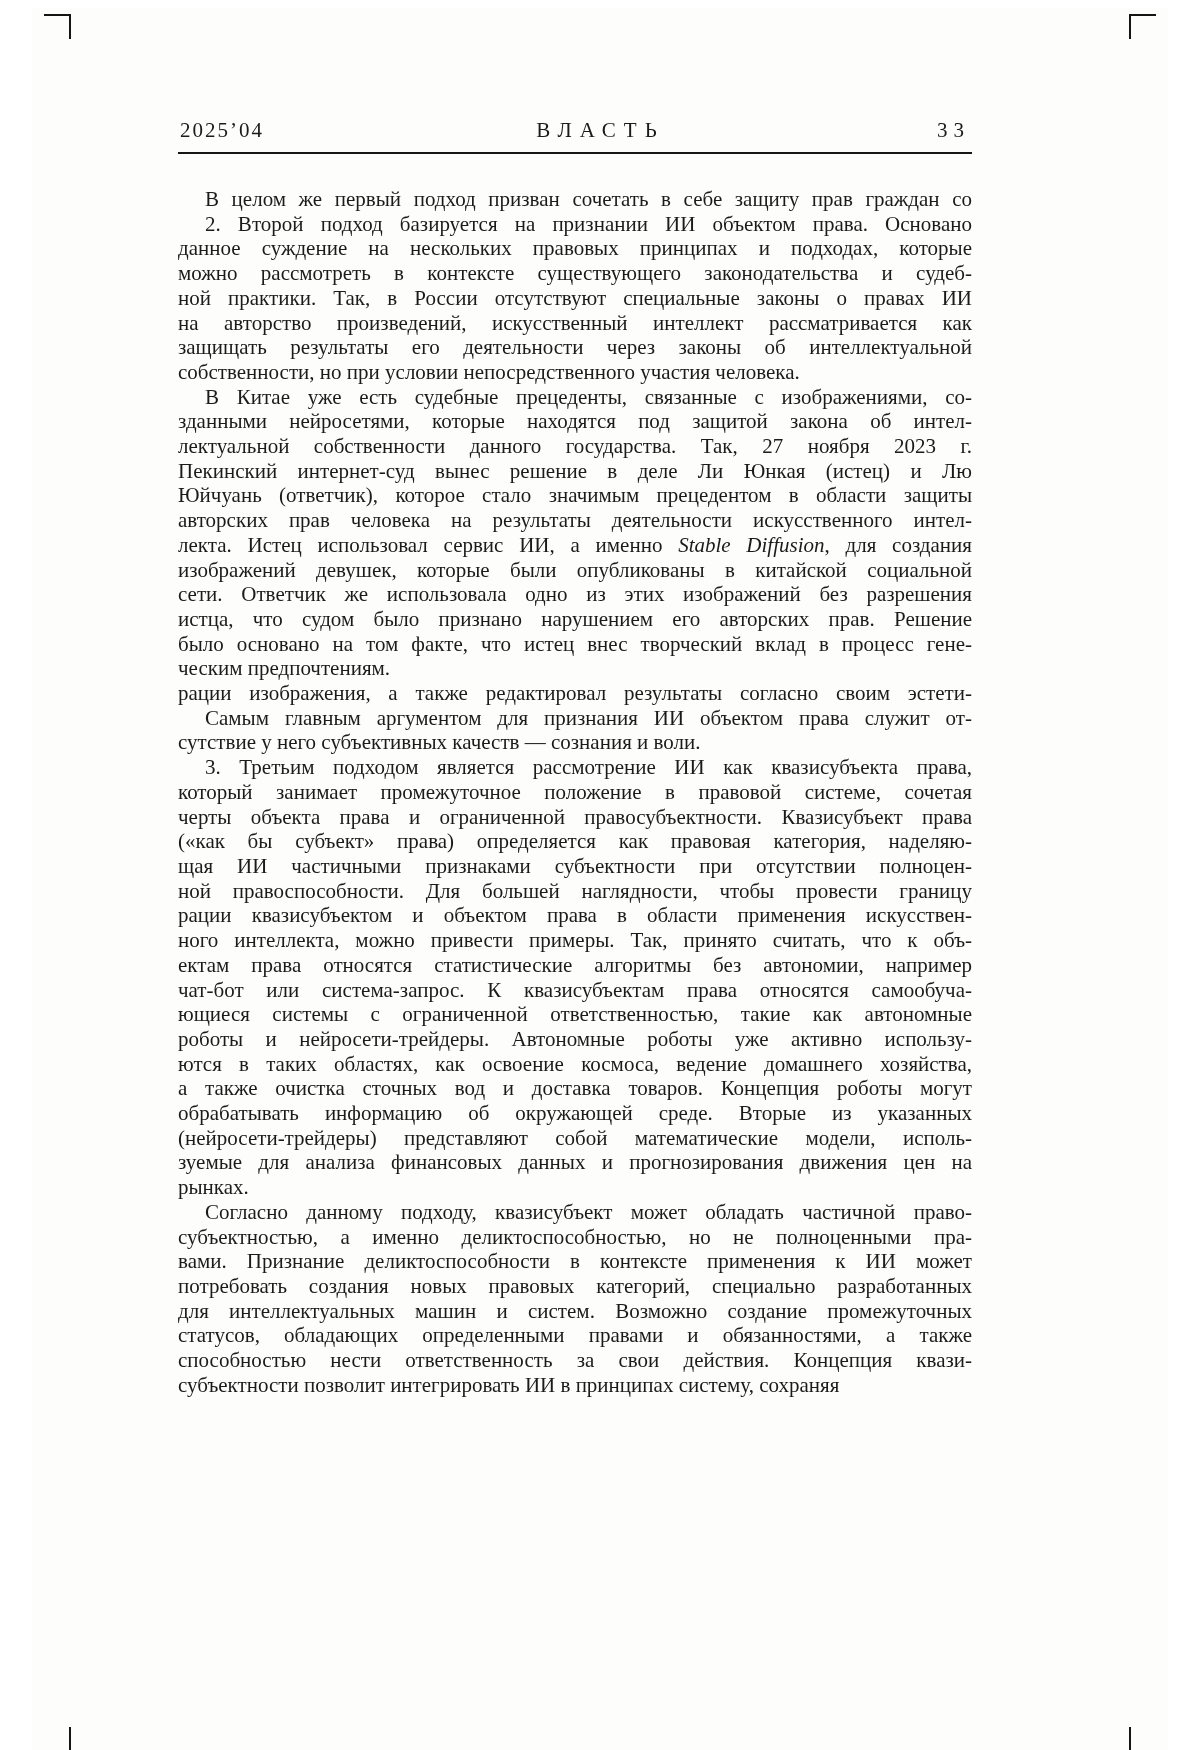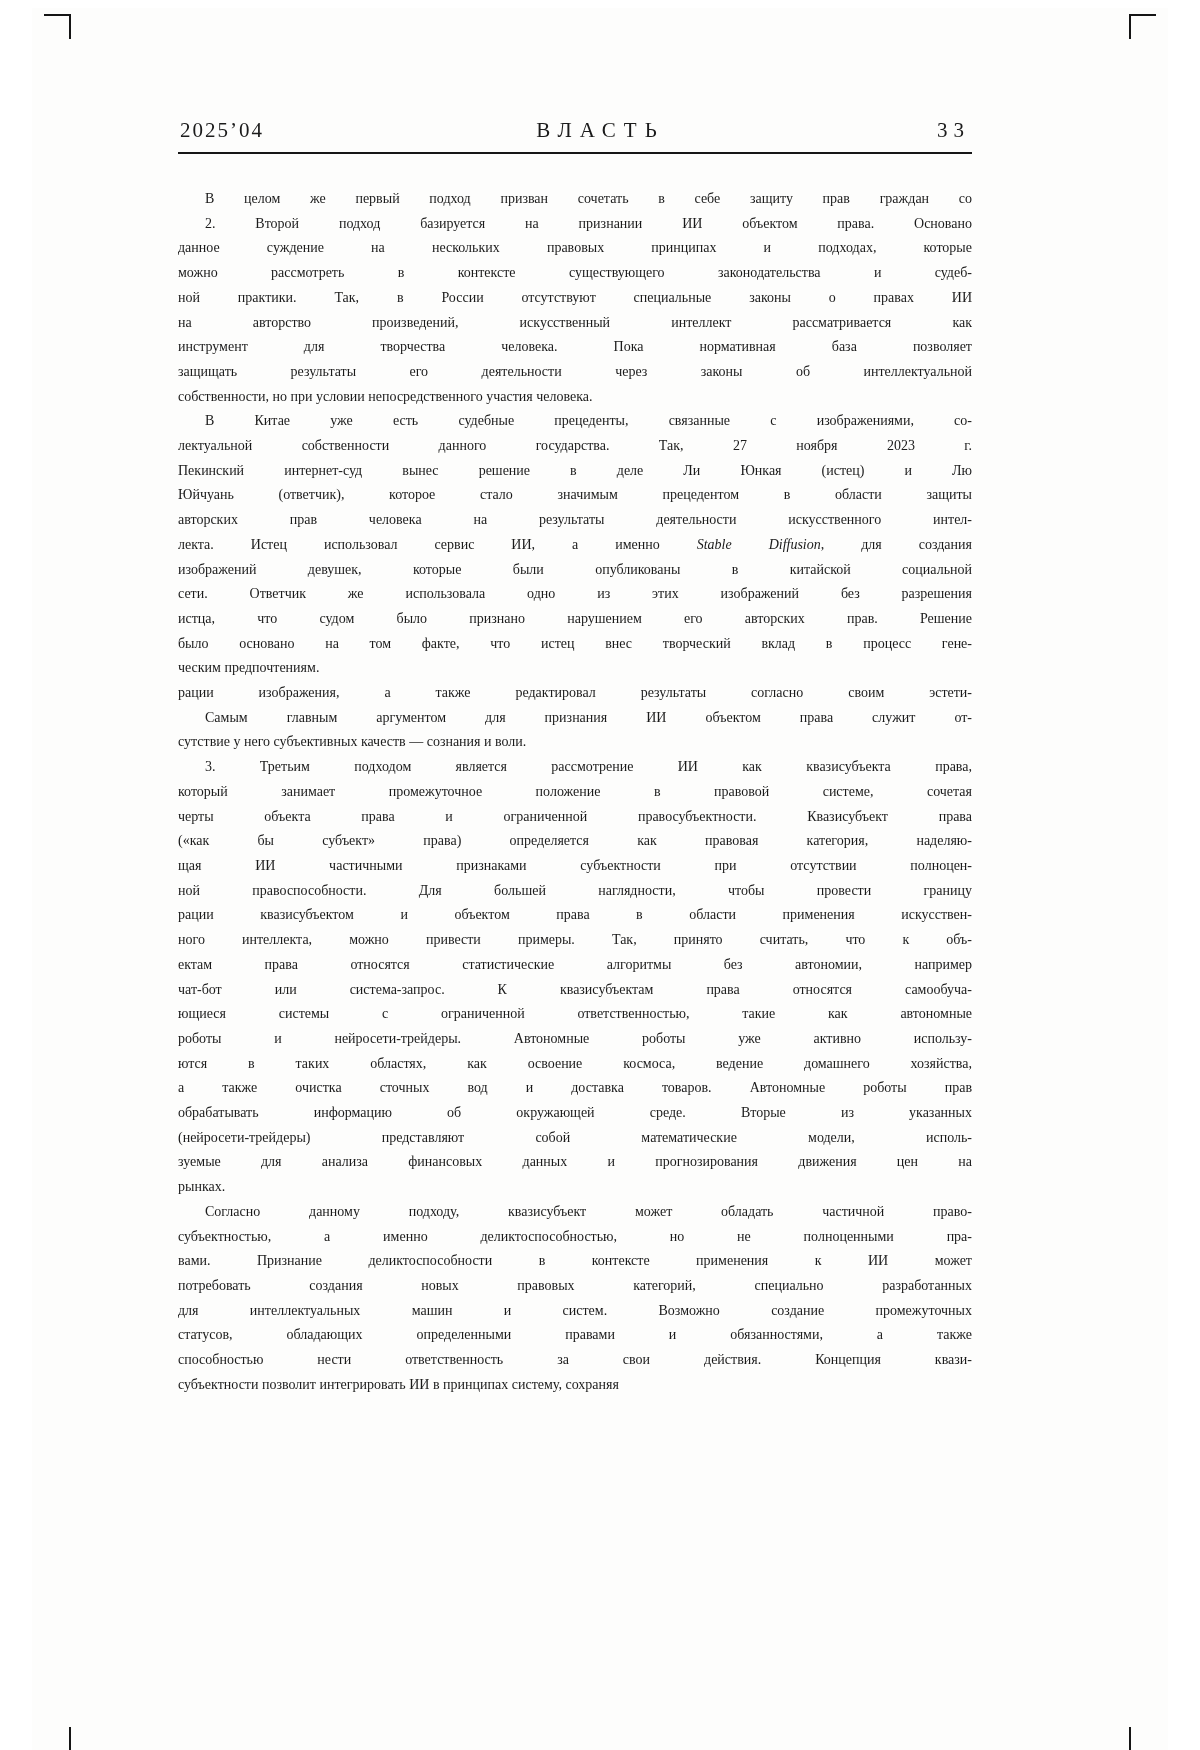--- a/index.html
+++ b/index.html
@@ -24,21 +24,21 @@
   .header-row {
     display:flex; justify-content:space-between; align-items:baseline;
     font-size:21px;
     padding:0 2px 9px 2px;
   }
   .issue   { letter-spacing:2px; }
   .journal { letter-spacing:8px; }
   .pagenum { letter-spacing:6px; }
   .rule { border-bottom:2px solid #161616; margin-bottom:33px; }
 
-  .body-text { font-size:14px; line-height:24.7px; }
+  .body-text { font-size:21px; line-height:24.7px; }
   .para .line { text-align:justify; text-align-last:justify; }
   .para .line.last  { text-align-last:left; }
   .para .line.first { text-indent:27px; }
   .para .line i { font-style:italic; }
 </style>
 </head>
 <body>
 
 <div class="page">
 
@@ -58,26 +58,26 @@
     <div class="body-text">
         <div class="para">
           <div class="line first">В целом же первый подход призван сочетать в себе защиту прав граждан со</div>
         </div>
         <div class="para">
           <div class="line first">2. Второй подход базируется на признании ИИ объектом права. Основано</div>
           <div class="line">данное суждение на нескольких правовых принципах и подходах, которые</div>
           <div class="line">можно рассмотреть в контексте существующего законодательства и судеб-</div>
           <div class="line">ной практики. Так, в России отсутствуют специальные законы о правах ИИ</div>
           <div class="line">на авторство произведений, искусственный интеллект рассматривается как</div>
-          <div class="line">инструмент для творчества человека. Пока нормативная база позволяет</div>
           <div class="line">защищать результаты его деятельности через законы об интеллектуальной</div>
           <div class="line last">собственности, но при условии непосредственного участия человека.</div>
         </div>
         <div class="para">
           <div class="line first">В Китае уже есть судебные прецеденты, связанные с изображениями, со-</div>
+          <div class="line">зданными нейросетями, которые находятся под защитой закона об интел-</div>
           <div class="line">лектуальной собственности данного государства. Так, 27 ноября 2023 г.</div>
           <div class="line">Пекинский интернет-суд вынес решение в деле Ли Юнкая (истец) и Лю</div>
           <div class="line">Юйчуань (ответчик), которое стало значимым прецедентом в области защиты</div>
           <div class="line">авторских прав человека на результаты деятельности искусственного интел-</div>
           <div class="line">лекта. Истец использовал сервис ИИ, а именно <i>Stable Diffusion</i>, для создания</div>
           <div class="line">изображений девушек, которые были опубликованы в китайской социальной</div>
           <div class="line">сети. Ответчик же использовала одно из этих изображений без разрешения</div>
           <div class="line">истца, что судом было признано нарушением его авторских прав. Решение</div>
           <div class="line">было основано на том факте, что истец внес творческий вклад в процесс гене-</div>
           <div class="line last">ческим предпочтениям.</div>
@@ -94,21 +94,21 @@
           <div class="line">(«как бы субъект» права) определяется как правовая категория, наделяю-</div>
           <div class="line">щая ИИ частичными признаками субъектности при отсутствии полноцен-</div>
           <div class="line">ной правоспособности. Для большей наглядности, чтобы провести границу</div>
           <div class="line">рации квазисубъектом и объектом права в области применения искусствен-</div>
           <div class="line">ного интеллекта, можно привести примеры. Так, принято считать, что к объ-</div>
           <div class="line">ектам права относятся статистические алгоритмы без автономии, например</div>
           <div class="line">чат-бот или система-запрос. К квазисубъектам права относятся самообуча-</div>
           <div class="line">ющиеся системы с ограниченной ответственностью, такие как автономные</div>
           <div class="line">роботы и нейросети-трейдеры. Автономные роботы уже активно использу-</div>
           <div class="line">ются в таких областях, как освоение космоса, ведение домашнего хозяйства,</div>
-          <div class="line">а также очистка сточных вод и доставка товаров. Автономные роботы прав</div>
+          <div class="line">а также очистка сточных вод и доставка товаров. Концепция роботы могут</div>
           <div class="line">обрабатывать информацию об окружающей среде. Вторые из указанных</div>
           <div class="line">(нейросети-трейдеры) представляют собой математические модели, исполь-</div>
           <div class="line">зуемые для анализа финансовых данных и прогнозирования движения цен на</div>
           <div class="line last">рынках.</div>
         </div>
         <div class="para">
           <div class="line first">Согласно данному подходу, квазисубъект может обладать частичной право-</div>
           <div class="line">субъектностью, а именно деликтоспособностью, но не полноценными пра-</div>
           <div class="line">вами. Признание деликтоспособности в контексте применения к ИИ может</div>
           <div class="line">потребовать создания новых правовых категорий, специально разработанных</div>

